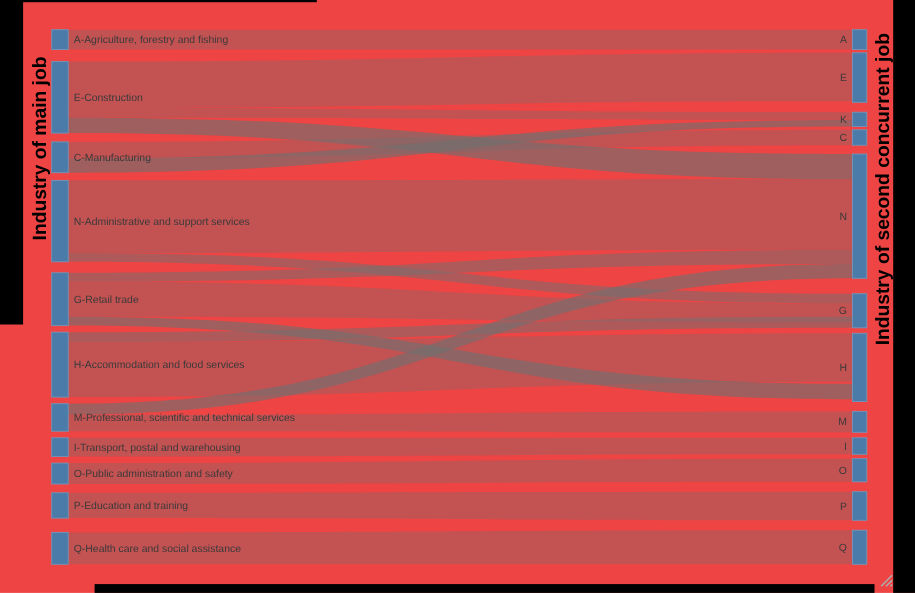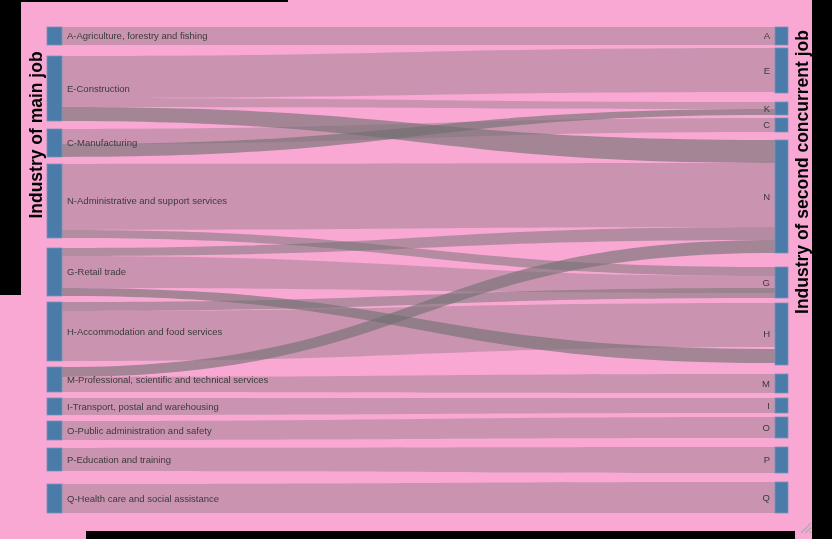--- a/index.html
+++ b/index.html
@@ -1,16 +1,16 @@
 <!DOCTYPE html>
 <html><head>
 <meta charset="utf-8">
 <style>
   html,body{margin:0;padding:0;background:#ffffff;}
-  #stage{position:relative;width:832px;height:539px;background:#f9a8d4;overflow:hidden;
+  #stage{position:relative;width:832px;height:539px;background:#ef4444;overflow:hidden;
          font-family:"Liberation Sans", sans-serif;}
   svg{position:absolute;left:0;top:0;}
   .axis-title{font-family:"Liberation Sans", sans-serif;font-size:17.5px;font-weight:bold;fill:#000000;}
   .row-label{font-family:"Liberation Sans", sans-serif;font-size:9.5px;fill:#3a3a3a;}
 </style>
 </head>
 <body>
 
 <div id="stage">
   <svg id="chart" width="832" height="539" viewBox="0 0 832 539">

